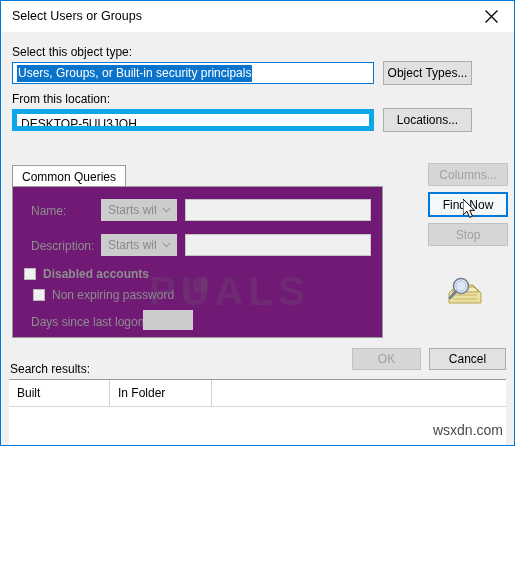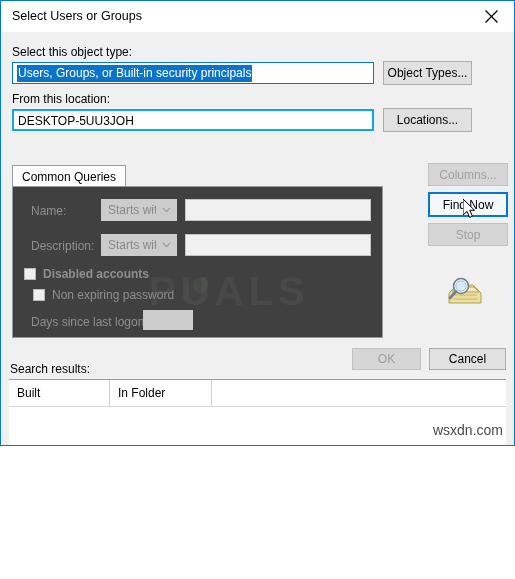--- a/index.html
+++ b/index.html
@@ -66,21 +66,21 @@
     position: absolute;
     font-size: 12px;
     color: #000000;
     white-space: nowrap;
   }
 
   .textbox {
     position: absolute;
     box-sizing: border-box;
     background: #ffffff;
-    border: 2px solid #0ea5e9;
+    border: 5px solid #0ea5e9;
     font-size: 12px;
     color: #000;
     padding: 3px 4px;
     white-space: nowrap;
     overflow: hidden;
   }
   .textbox.focused {
     border: 1px solid #0078d7;
   }
   .sel-text {
@@ -136,21 +136,21 @@
     font-size: 12px;
     cursor: default;
   }
   .tabpanel {
     position: absolute;
     left: 10px;
     top: 154px;
     width: 371px;
     height: 152px;
     box-sizing: border-box;
-    background: #404040;
+    background: #701a75;
     border: 1px solid #9a9a9a;
   }
 
   
   .combo {
     position: absolute;
     box-sizing: border-box;
     background: #cccccc;
     border: 1px solid #cccccc;
     font-size: 12px;

